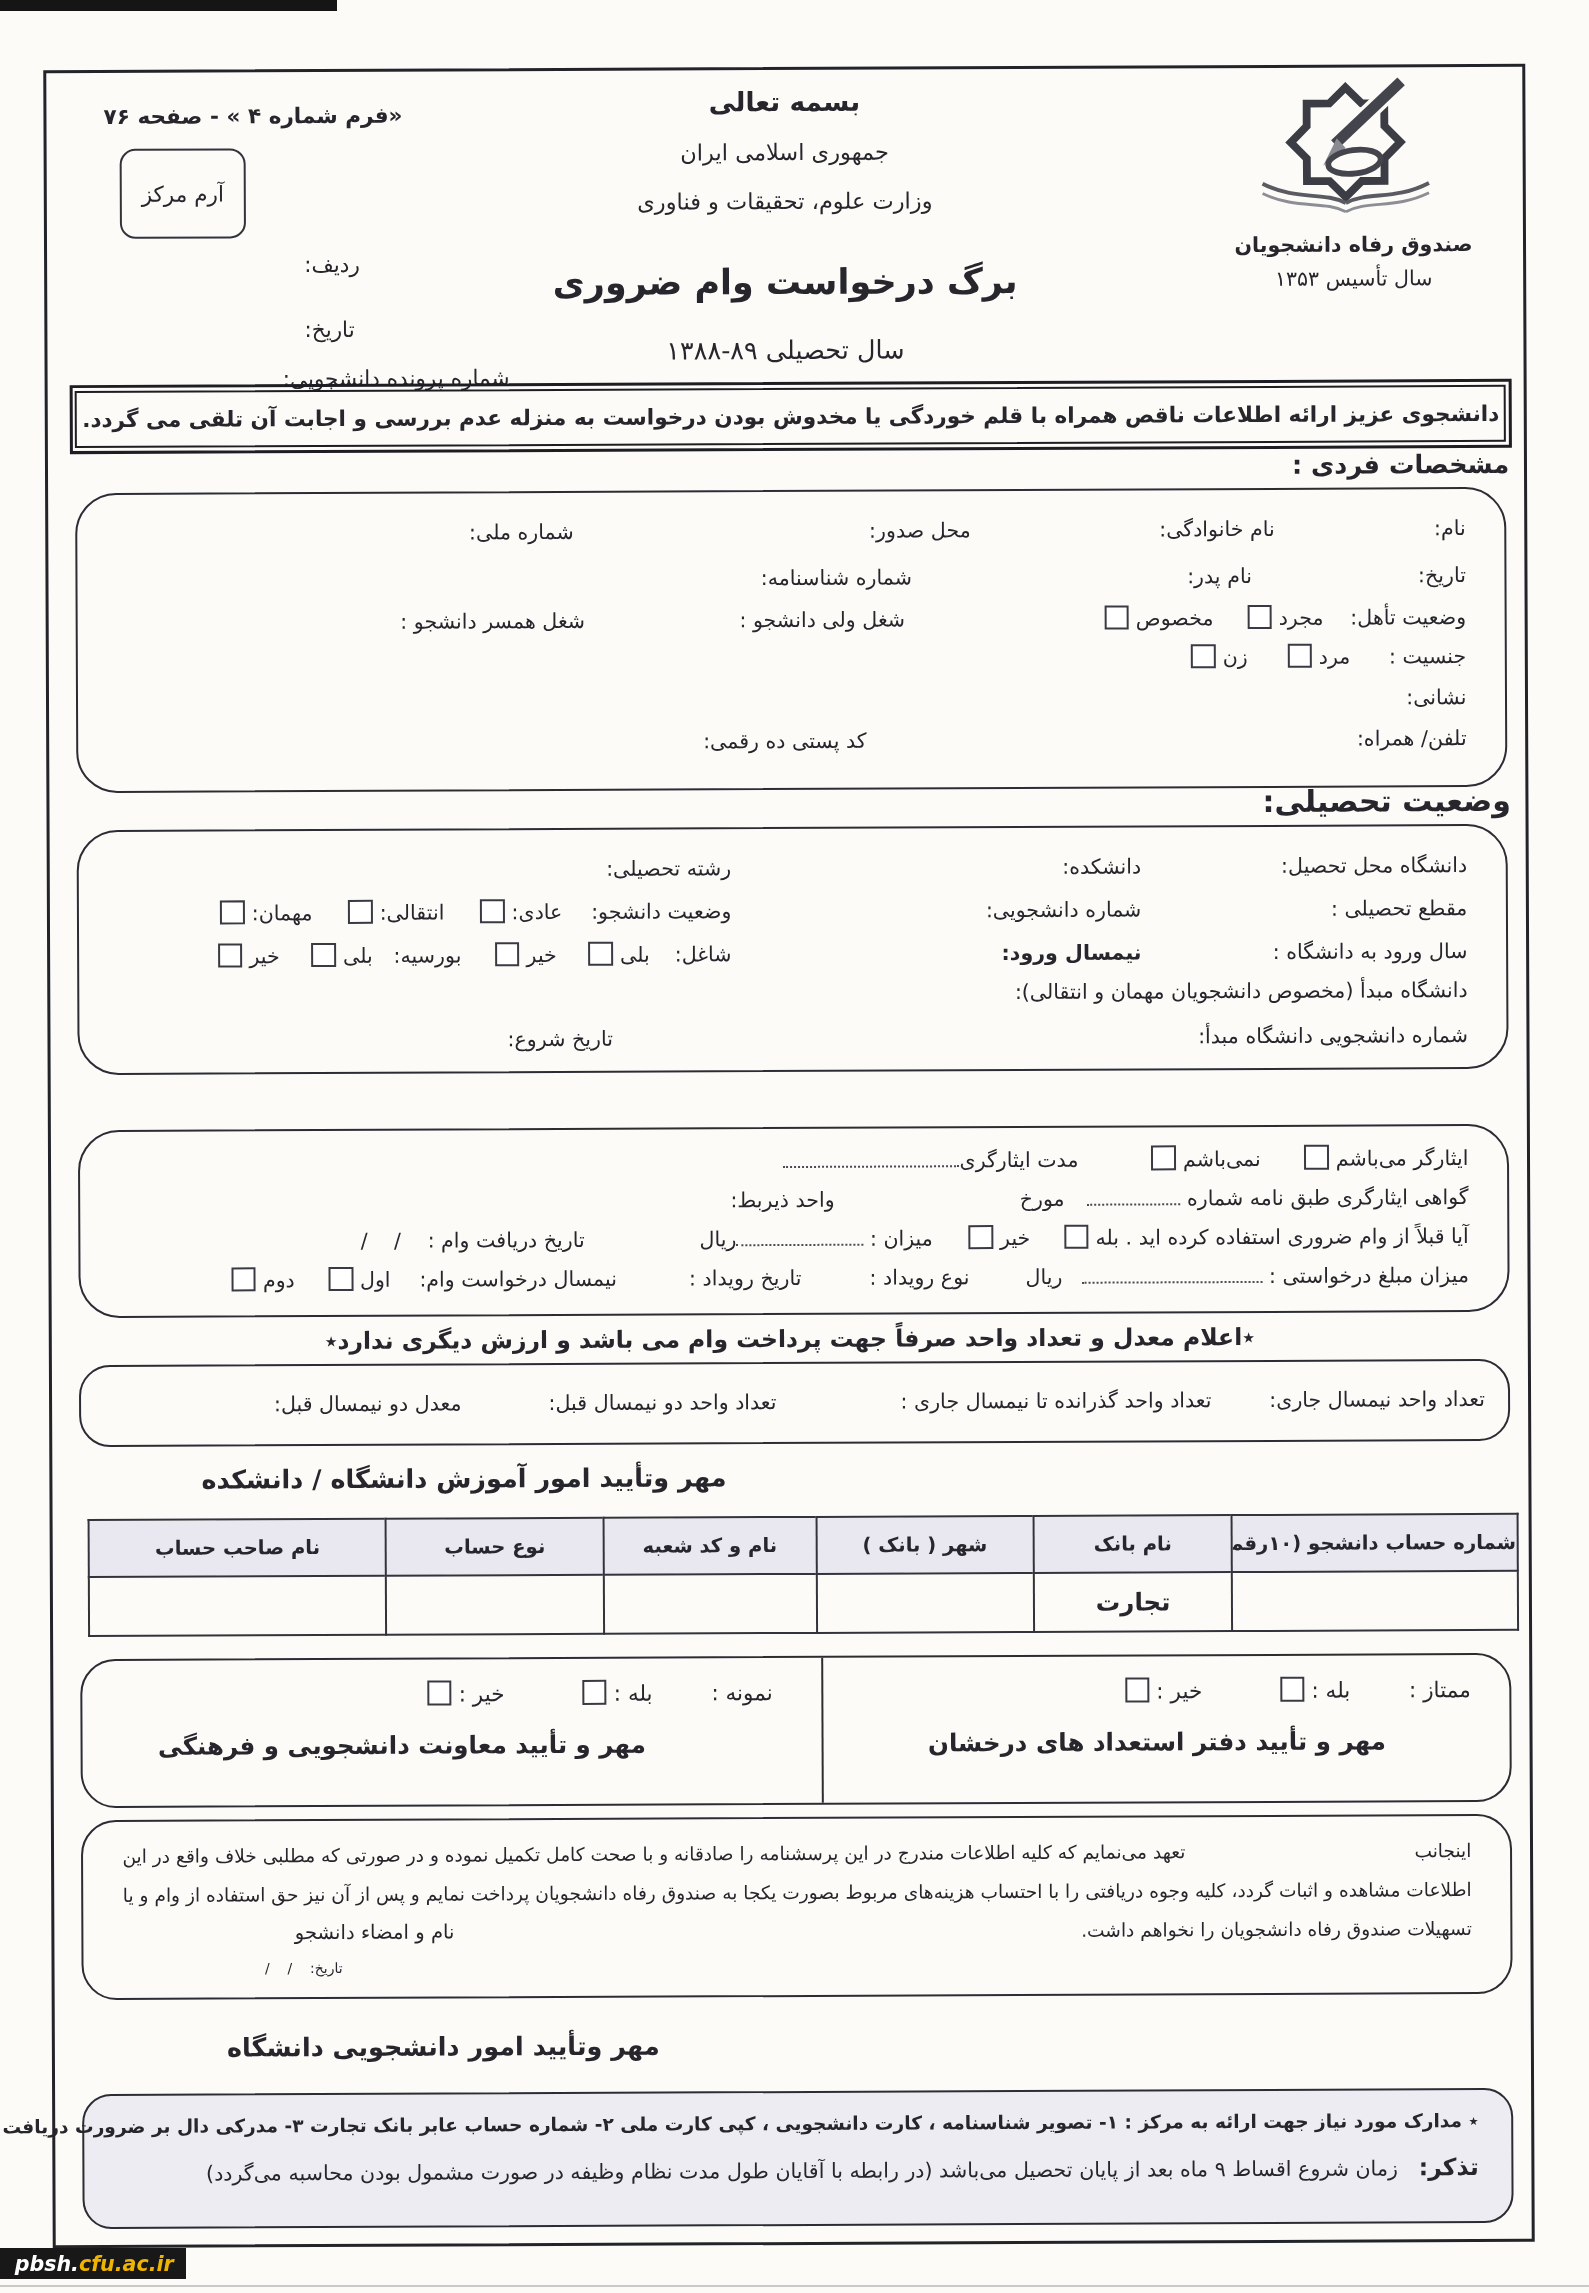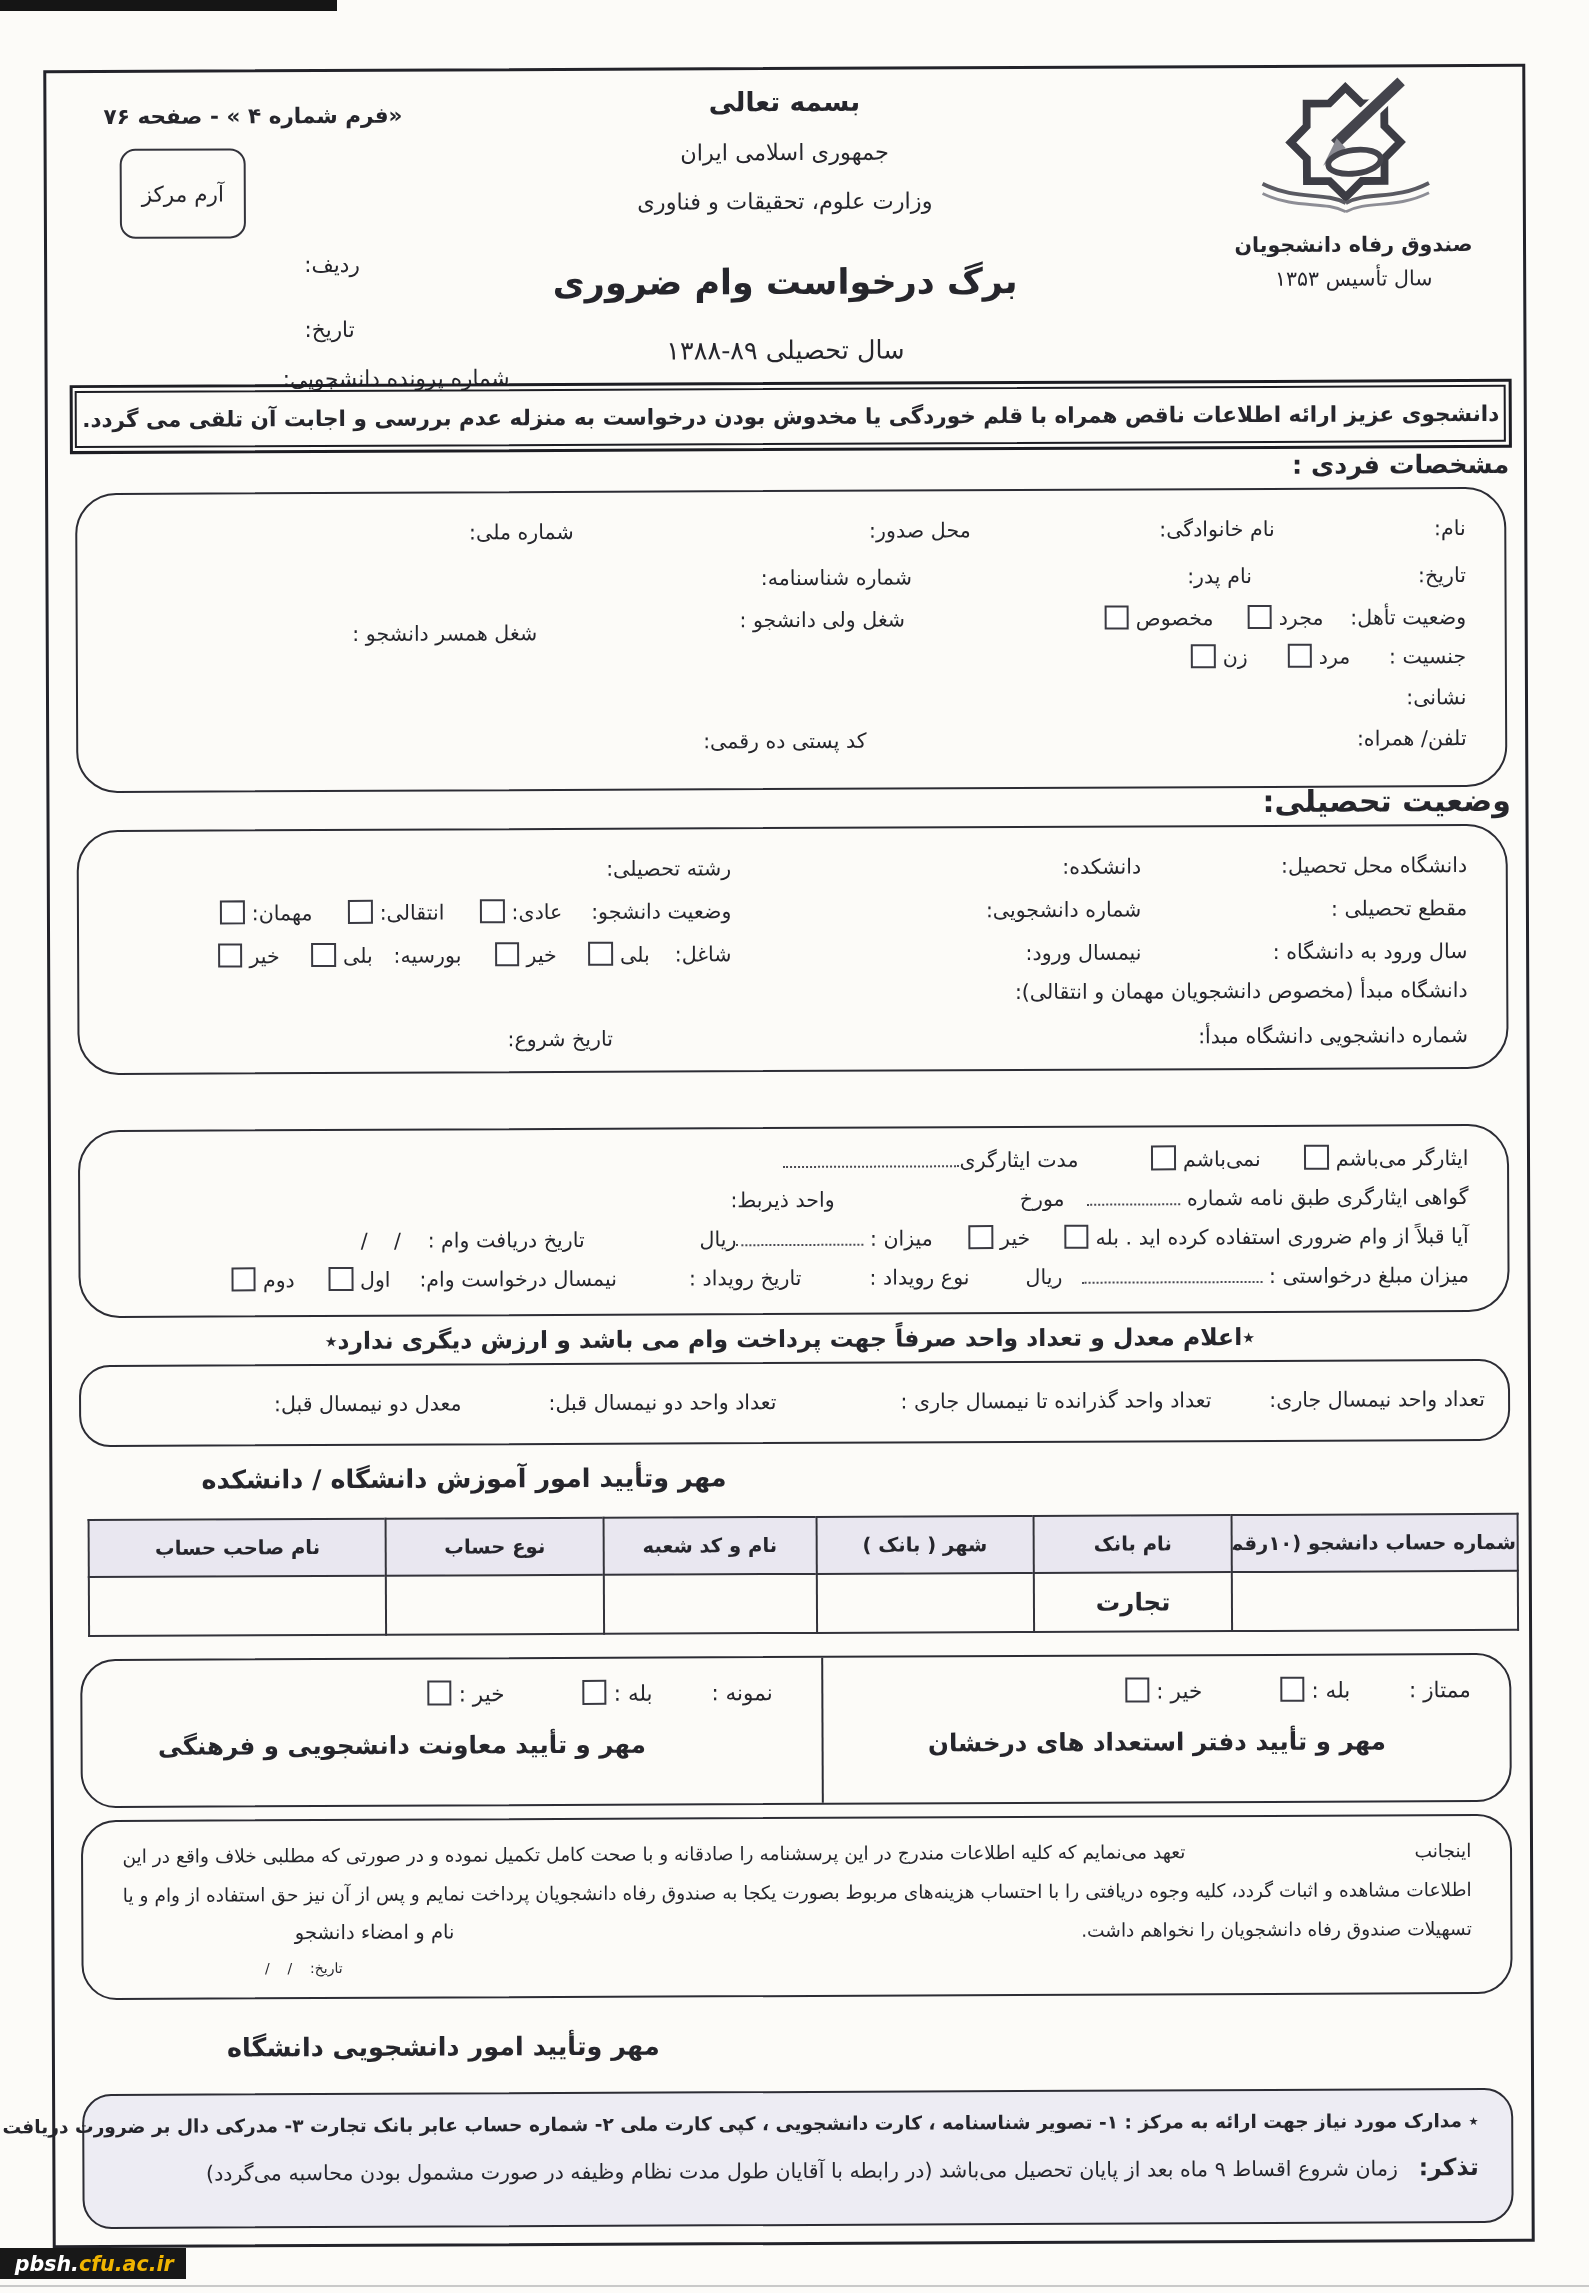--- a/index.html
+++ b/index.html
@@ -94,21 +94,21 @@
       <span class="row" style="right:593px;top:74px;">شماره شناسنامه:</span>
 
       <span class="row" style="right:39px;top:116px;">
         <span>وضعیت تأهل:</span>
         <span class="gap" style="width:13.7px;"></span>
         <span>مجرد</span><span class="cb"></span>
         <span class="gap" style="width:13.7px;"></span>
         <span>مخصوص</span><span class="cb"></span>
       </span>
       <span class="row" style="right:600px;top:116px;">شغل ولی دانشجو :</span>
-      <span class="row" style="right:968px;top:116px;margin-top:12px;">شغل همسر دانشجو :</span>
+      <span class="row" style="right:920px;top:116px;">شغل همسر دانشجو :</span>
 
       <span class="row" style="right:39px;top:155px;">
         <span>جنسیت :</span>
         <span class="gap" style="width:25.5px;"></span>
         <span>مرد</span><span class="cb"></span>
         <span class="gap" style="width:19.6px;"></span>
         <span>زن</span><span class="cb"></span>
       </span>
 
       <span class="row" style="right:39px;top:196px;">نشانی:</span>
@@ -128,21 +128,21 @@
         <span>وضعیت دانشجو:</span>
         <span class="gap" style="width:15.7px;"></span>
         <span>عادی:</span><span class="cb"></span>
         <span class="gap" style="width:15.7px;"></span>
         <span>انتقالی:</span><span class="cb"></span>
         <span class="gap" style="width:15.7px;"></span>
         <span>مهمان:</span><span class="cb"></span>
       </span>
 
       <span class="row" style="right:39px;top:113px;margin-left:47px;">سال ورود به دانشگاه :</span>
-      <span class="row" style="right:365px;top:113px;">نیمسال ورود:</span>
+      <span class="row" style="right:365px;top:113px;font-weight:bold;">نیمسال ورود:</span>
       <span class="row" style="right:775px;top:113px;">
         <span>شاغل:</span>
         <span class="gap" style="width:11.8px;"></span>
         <span>بلی</span><span class="cb"></span>
         <span class="gap" style="width:11.8px;"></span>
         <span>خیر</span><span class="cb"></span>
         <span class="gap" style="width:13.7px;"></span>
         <span>بورسیه:</span>
         <span class="gap" style="width:7.8px;"></span>
         <span>بلی</span><span class="cb"></span>

